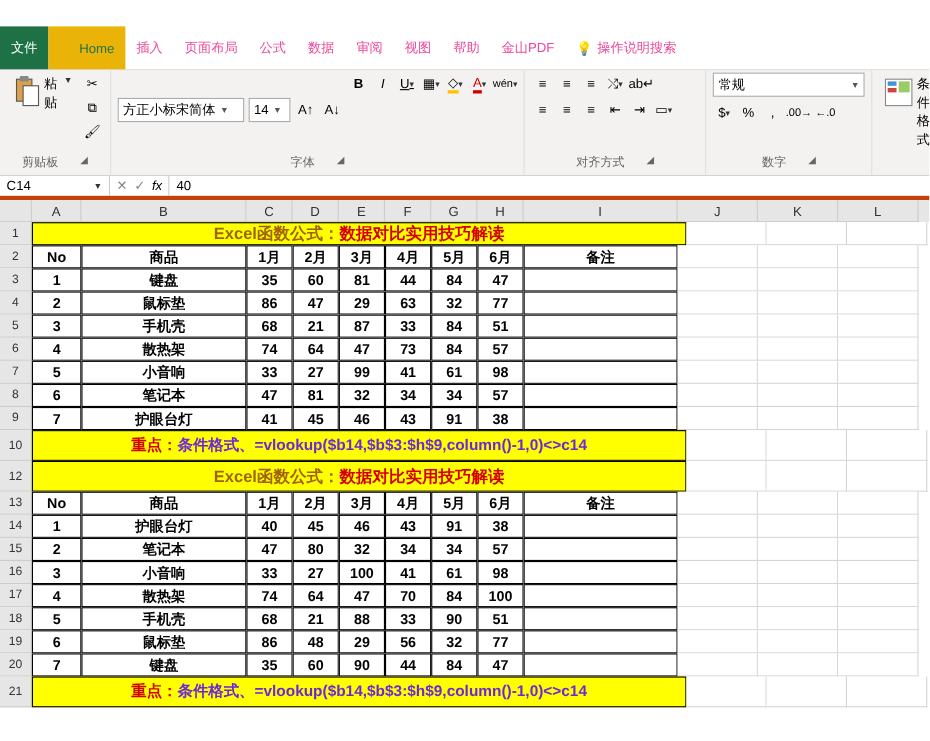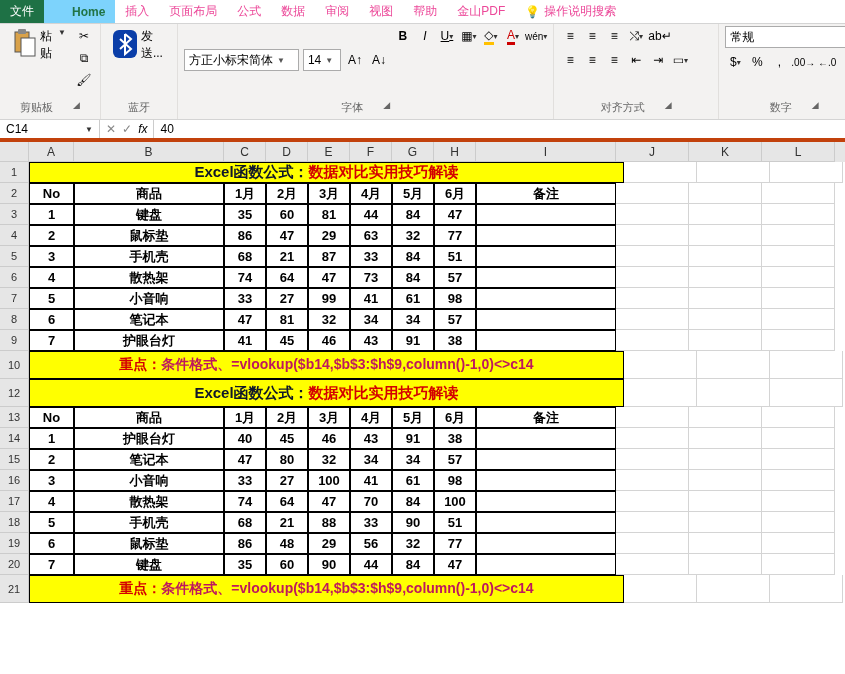--- a/index.html
+++ b/index.html
@@ -1,22 +1,22 @@
 <!DOCTYPE html>
 <html><head>
 <meta charset="utf-8">
 <style>
 * { margin: 0; padding: 0; box-sizing: border-box; font-family: "Microsoft YaHei", Arial, sans-serif; }
 body { background: #fff; width: 845px; height: 674px; overflow: hidden; font-size: 12px; }
 
 
-.tabbar { height: 24px; background: #fff; display: flex; align-items: stretch; border-bottom: 1px solid #d4d4d4; }
+.tabbar { height: 40px; background: #fff; display: flex; align-items: stretch; border-bottom: 1px solid #d4d4d4; margin-top: 24px; }
 .tab { padding: 0 10px; display: flex; align-items: center; color: #ec4899; cursor: pointer; font-size: 12px; }
 .tab.file { background: #1e7145; color: #fff; }
-.tab.active { background: #7dd3fc; color: #217346; font-weight: bold; padding-left: 28px; }
+.tab.active { background: #eab308; color: #217346; font-weight: normal; padding-left: 28px; }
 .tell-me { display: flex; align-items: center; gap: 4px; }
 
 
 .ribbon { height: 96px; background: #f3f2f1; display: flex; border-bottom: 1px solid #d4d4d4; }
 .group { border-right: 1px solid #e1dfdd; padding: 2px 6px; display: flex; flex-direction: column; justify-content: space-between; }
 .group-label { text-align: center; font-size: 11px; color: #666; padding: 2px 0; display: flex; justify-content: center; gap: 20px; }
 .corner { font-size: 9px; color: #666; }
 .group-body { display: flex; gap: 4px; align-items: flex-start; flex: 1; }
 .big-btn { display: flex; flex-direction: row; align-items: flex-start; gap: 2px; padding: 2px 4px; cursor: pointer; }
 .big-btn .ico { width: 32px; height: 32px; display:flex; align-items:center; justify-content:center; }
@@ -46,22 +46,22 @@
 .cell { border-right: 1px solid #d4d4d4; border-bottom: 1px solid #d4d4d4; display: flex; align-items: center; justify-content: center; font-size: 13px; position: relative; background: #fff; }
 
 
 .cA { width: 45px; } .cB { width: 150px; } .cC,.cD,.cE,.cF,.cG,.cH { width: 42px; } .cI { width: 140px; } .cJ,.cK,.cL { width: 73px; }
 
 
 .yellow { background: #ffff00 !important; }
 .bold { font-weight: bold; }
 .bb { border: 1.5px solid #000 !important; }
 .red-txt { color: #d40000; }
-.blue-txt { color: #be185d; }
-.title1 { color: #0f172a; }
+.blue-txt { color: #6d28d9; }
+.title1 { color: #a16207; }
 
 .row.tall { height: 28px; }
 
 .dd-tiny { font-size: 8px; color: #333; }
 svg { display: block; }
 </style>
 </head>
 <body>
 
 <div class="tabbar">
@@ -107,36 +107,20 @@
             <span>🖌</span>
           </div>
       </div>
     </div>
     <div class="group-label">
         <span>剪贴板</span>
         <span class="corner">◢</span>
       </div>
   </div>
 
-  <div class="group">
-    <div class="group-body">
-      <div class="big-btn">
-        <div class="ico">
-          <svg width="28" height="32">
-              <rect x="2" y="2" width="24" height="28" rx="6" fill="#0a3ea8"></rect>
-              <path d="M14 6 L20 11 L9 21 M9 11 L20 21 L14 26 L14 6" stroke="#fff" stroke-width="2" fill="none"></path>
-            </svg>
-        </div>
-        <span>发送...</span>
-      </div>
-    </div>
-    <div class="group-label">
-        <span>蓝牙</span>
-      </div>
-  </div>
 
   <div class="group" style="flex:0 0 235px">
     <div style="display:flex;flex-direction:row;gap:4px;flex:1">
       <div class="font-row">
         <div class="combo" style="width:115px">
             <span>方正小标宋简体</span>
             <span class="dd">▼</span>
           </div>
         <div class="combo" style="width:38px">
             <span>14</span>

